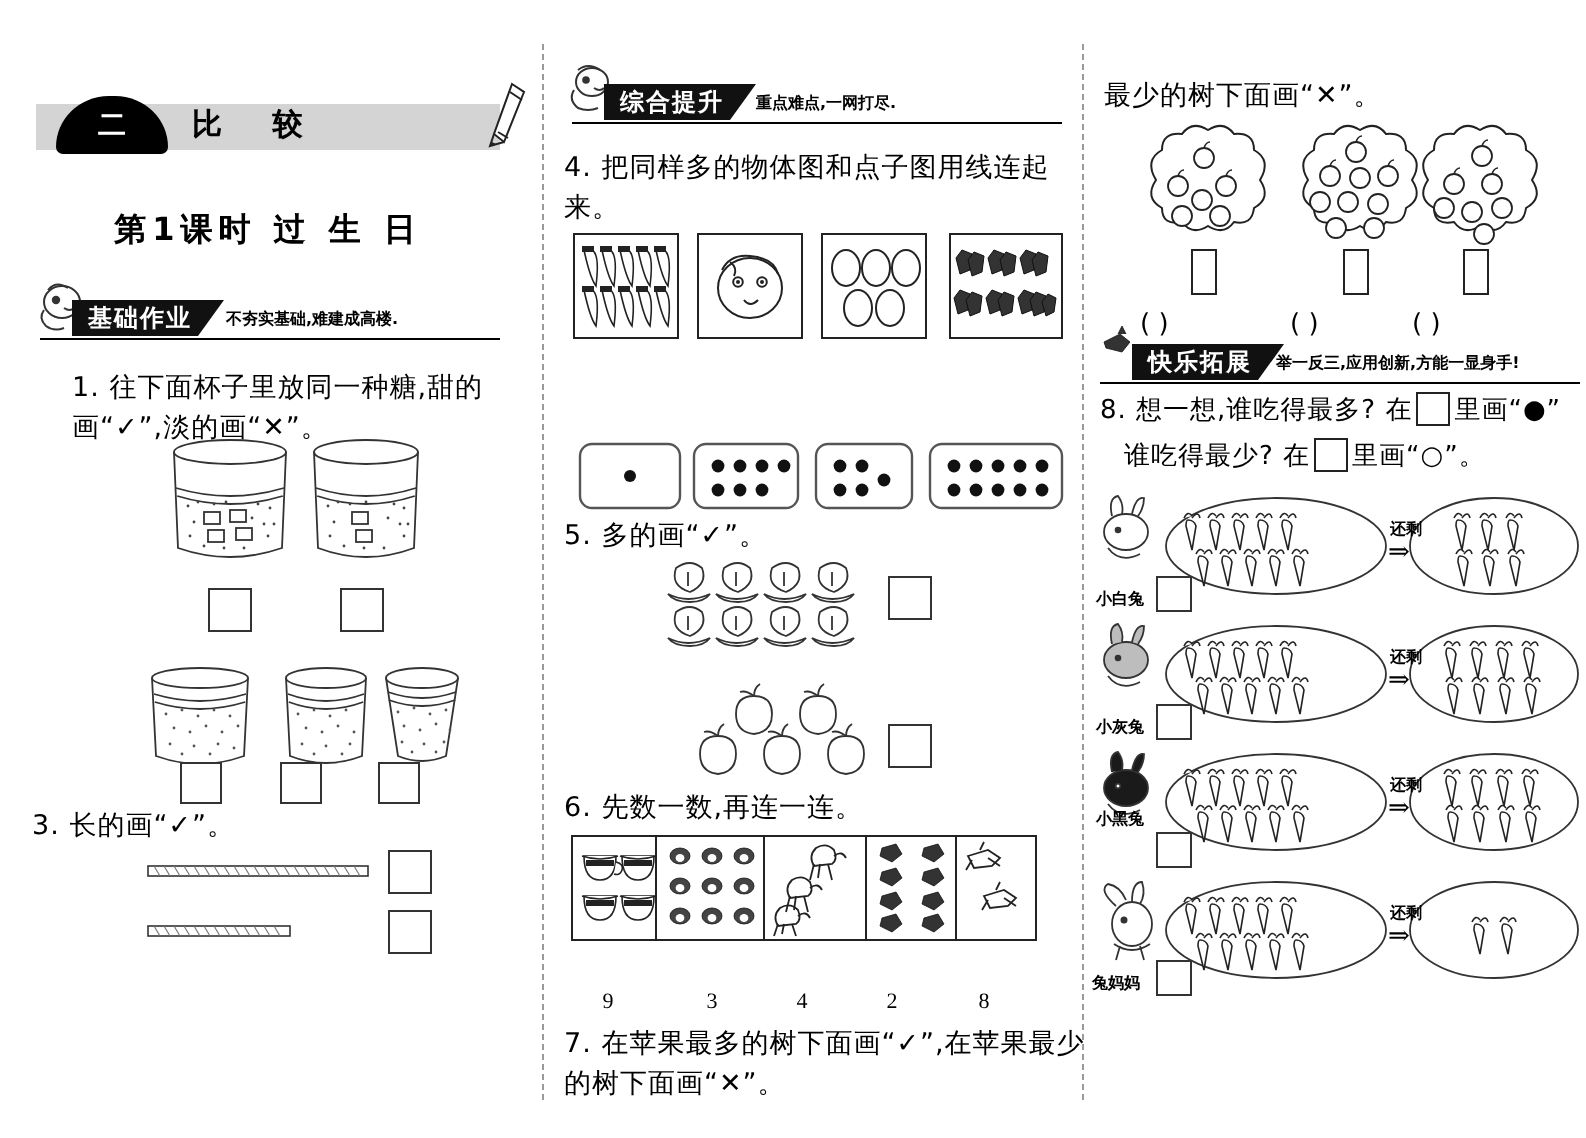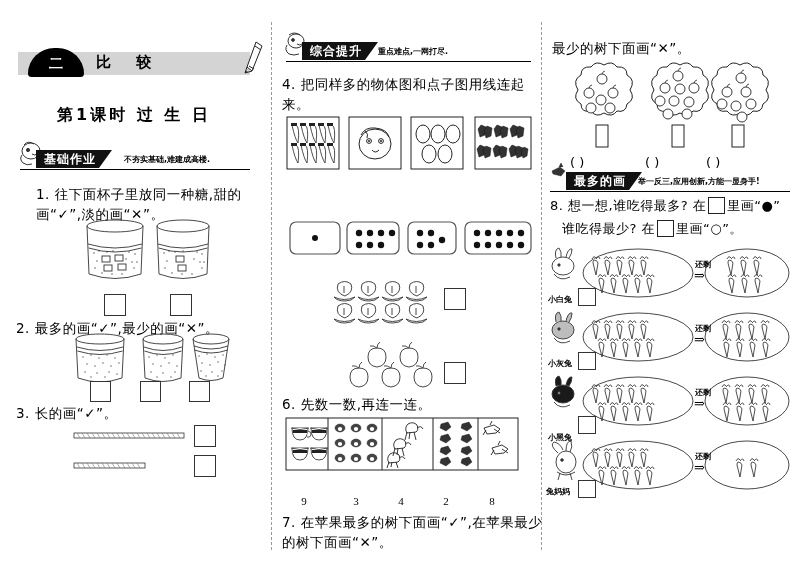--- a/index.html
+++ b/index.html
@@ -154,21 +154,21 @@
           <g fill="none" stroke="#333" stroke-width="1">
             <ellipse cx="13" cy="10" rx="9" ry="8" fill="#fff"></ellipse>
             <circle cx="10" cy="9" r="1.6" fill="#333"></circle>
             <path d="M14 13 q3 2 5 0"></path>
             <path d="M4 14 q-3 4 1 8 q4 3 9 1"></path>
             <path d="M6 4 q4 -5 10 -1"></path>
           </g>
         </svg>
       </div>
       <div class="tag">基础作业</div>
-      <div class="sub" style="left:104px;">不夯实基础,难建成高楼.</div>
+      <div class="sub" style="left:93px;">不夯实基础,难建成高楼.</div>
       <div class="rule" style="width:230px;"></div>
     </div>
 
     <div class="q" style="left:16px;top:184px;width:240px;margin-left:20px;">
       <span>1.</span>
       <span>往下面杯子里放同一种糖,甜的画“✓”,淡的画“✕”。</span>
     </div>
 
     <div class="art" style="left:82px;top:218px;">
       <svg width="130" height="72" viewBox="0 0 130 72">
@@ -222,24 +222,20 @@
             <circle cx="110" cy="56" r="0.7"></circle>
           <circle cx="100" cy="56" r="0.7"></circle>
             <circle cx="93" cy="34" r="0.7"></circle>
             <circle cx="122" cy="44" r="0.7"></circle>
         </g>
       </svg>
     </div>
     <div class="ansbox" style="left:104px;top:294px;width:22px;height:22px;"></div>
     <div class="ansbox" style="left:170px;top:294px;width:22px;height:22px;"></div>
 
-    <div class="q" style="left:16px;top:318px;width:250px;">
-      <span>2.</span>
-      <span>最多的画“✓”,最少的画“✕”。</span>
-    </div>
 
     <div class="art" style="left:75px;top:332px;">
       <svg width="155" height="58" viewBox="0 0 155 58">
         <g fill="none" stroke="#333" stroke-width="0.9">
 
           <ellipse cx="25" cy="7" rx="24" ry="5"></ellipse>
           <path d="M1 7 L3 46 q22 8 44 0 L49 7"></path>
           <path d="M2 15 q23 7 46 0"></path>
           <path d="M2.4 19 q22.6 7 45.2 0"></path>
 
@@ -485,20 +481,24 @@
             <circle cx="231" cy="13" r="3.2"></circle>
           <circle cx="187" cy="25" r="3.2"></circle>
             <circle cx="198" cy="25" r="3.2"></circle>
             <circle cx="209" cy="25" r="3.2"></circle>
             <circle cx="220" cy="25" r="3.2"></circle>
             <circle cx="231" cy="25" r="3.2"></circle>
         </g>
       </svg>
     </div>
 
+    <div class="q" style="left:10px;top:258px;width:250px;">
+      <span>5.</span>
+      <span>多的画“✓”。</span>
+    </div>
 
     <div class="art" style="left:60px;top:278px;">
       <svg width="105" height="44" viewBox="0 0 105 44">
         <g fill="#fff" stroke="#333" stroke-width="0.9">
           <path d="M6 6 q7 -5 13 0 q3 8 -6 12 q-10 -3 -7 -12 Z"></path>
           <path d="M2 19 q10 5 21 0 q-3 4 -10 4 q-8 0 -11 -4 Z"></path>
           <path d="M30 6 q7 -5 13 0 q3 8 -6 12 q-10 -3 -7 -12 Z"></path>
           <path d="M26 19 q10 5 21 0 q-3 4 -10 4 q-8 0 -11 -4 Z"></path>
           <path d="M54 6 q7 -5 13 0 q3 8 -6 12 q-10 -3 -7 -12 Z"></path>
           <path d="M50 19 q10 5 21 0 q-3 4 -10 4 q-8 0 -11 -4 Z"></path>
@@ -716,21 +716,21 @@
 
     <div class="sect" style="left:8px;top:172px;width:240px;">
       <div class="mascot art" style="left:-2px;top:-11px;">
         <svg width="24" height="22" viewBox="0 0 24 22">
           <g fill="#333" stroke="#111" stroke-width="0.4">
             <path d="M4 10 l8 -4 l5 4 l-4 5 l-8 -2 Z"></path>
             <path d="M11 6 l2 -4 l2 4"></path>
           </g>
         </svg>
       </div>
-      <div class="tag">最多的画</div>
+      <div class="tag">快乐拓展</div>
       <div class="sub" style="left:88px;">举一反三,应用创新,方能一显身手!</div>
       <div class="rule" style="width:240px;"></div>
     </div>
 
     <div class="q sm" style="left:8px;top:196px;width:248px;">
       <span>8.</span>
       <span>想一想,谁吃得最多? 在</span><span class="inlinebox"></span><span>里画“●”</span>
     </div>
     <div class="q sm" style="left:20px;top:219px;width:248px;">
       <span>谁吃得最少? 在</span><span class="inlinebox"></span><span>里画“○”。</span>
@@ -896,21 +896,21 @@
             <path d="M190 31 q2 -4 4 -1 M194 31 q3 -4 4 0"></path>
           <path d="M205 32 q3 0 4 3 l-2 12 l-3 -12 q0 -3 1 -3 Z"></path>
             <path d="M203 31 q2 -4 4 -1 M207 31 q3 -4 4 0"></path>
           <path d="M218 32 q3 0 4 3 l-2 12 l-3 -12 q0 -3 1 -3 Z"></path>
             <path d="M216 31 q2 -4 4 -1 M220 31 q3 -4 4 0"></path>
         </g>
       </svg>
     </div>
     <div class="remain" style="left:153px;top:387px;">还剩</div>
     <div class="arrw" style="left:152px;top:396px;">⇒</div>
-    <div class="rlabel" style="left:6px;top:404px;margin-top:28px;">小黑兔</div>
+    <div class="rlabel" style="left:6px;top:404px;">小黑兔</div>
     <div class="ansbox" style="left:36px;top:416px;width:18px;height:18px;"></div>
 
     <div class="art" style="left:4px;top:438px;">
       <svg width="245" height="72" viewBox="0 0 245 72">
         <g fill="none" stroke="#333" stroke-width="0.9">
           <ellipse cx="20" cy="24" rx="10" ry="11" fill="#fff"></ellipse>
           <path d="M12 15 q-9 -8 -4 -11 q6 1 9 8"></path>
           <path d="M20 13 q0 -10 5 -10 q2 6 -1 11"></path>
           <circle cx="16" cy="22" r="1.3" fill="#333"></circle>
           <path d="M11 34 q9 6 18 0"></path>

